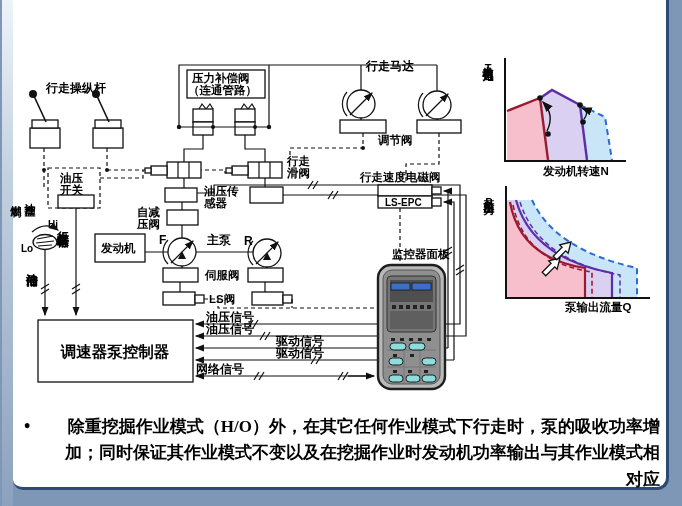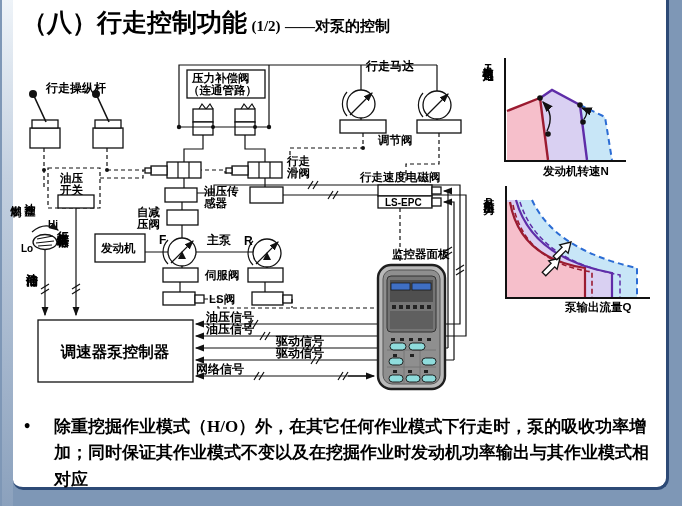--- a/index.html
+++ b/index.html
@@ -13,44 +13,39 @@
   .abs{position:absolute;}
   .title{left:22px;top:6px;white-space:nowrap;color:#000;}
   .title .t-main{font:bold 25px "Liberation Serif",serif;}
   .title .t-pg{font:bold 15px "Liberation Serif",serif;}
   .title .t-suf{font:bold 15px "Liberation Serif",serif;}
   .vtext{writing-mode:vertical-rl;text-orientation:upright;color:#000;
          font:bold 12px "Liberation Sans",sans-serif;letter-spacing:1px;line-height:1;}
   .vtext.small{font-size:11px;}
   .bullet-row{left:24px;top:414px;width:636px;display:flex;color:#000;}
   .bullet-mark{width:30px;font:bold 18px "Liberation Serif",serif;padding-top:2px;}
-  .bullet-text{flex:1;font:bold 17px "Liberation Serif",serif;line-height:1.55;}
+  .bullet-text{flex:1;font:bold 17px "Liberation Serif",serif;line-height:1.55;text-align:right;}
   
   .ln{stroke:#111;stroke-width:1.2;fill:none;}
   .ln2{stroke:#111;stroke-width:1.6;fill:none;}
   .dash{stroke:#111;stroke-width:1.2;fill:none;stroke-dasharray:4,3;}
   .box{fill:#fff;stroke:#111;stroke-width:1.3;}
   .dot{fill:#111;}
   .t10{font:bold 10px "Liberation Sans",sans-serif;fill:#000;}
   .t11{font:bold 11.5px "Liberation Sans",sans-serif;fill:#000;}
   .t12{font:bold 12px "Liberation Sans",sans-serif;fill:#000;}
   .t15{font:bold 15.5px "Liberation Sans",sans-serif;fill:#000;}
 </style>
 </head>
 <body>
 
 <div id="page">
   <div class="strip abs"></div>
   <div class="slide abs"></div>
 
-  <div class="abs title">
-    <span class="t-main">（八）行走控制功能</span>
-    <span class="t-pg">(1/2)</span>
-    <span class="t-suf">——对泵的控制</span>
-  </div>
 
   <svg class="abs" style="left:8px;top:52px;" width="472" height="352" viewBox="0 0 472 352">
     <defs>
       <marker id="arr" markerWidth="9" markerHeight="8" refX="7" refY="3" orient="auto">
         <path d="M0,0 L8,3 L0,6 Z" fill="#111"></path>
       </marker>
     </defs>
 
     <g>
       <path class="ln" d="M171,75 V13 H429 M261,75 V13 M353,38 V13 M429,39 V13"></path>

